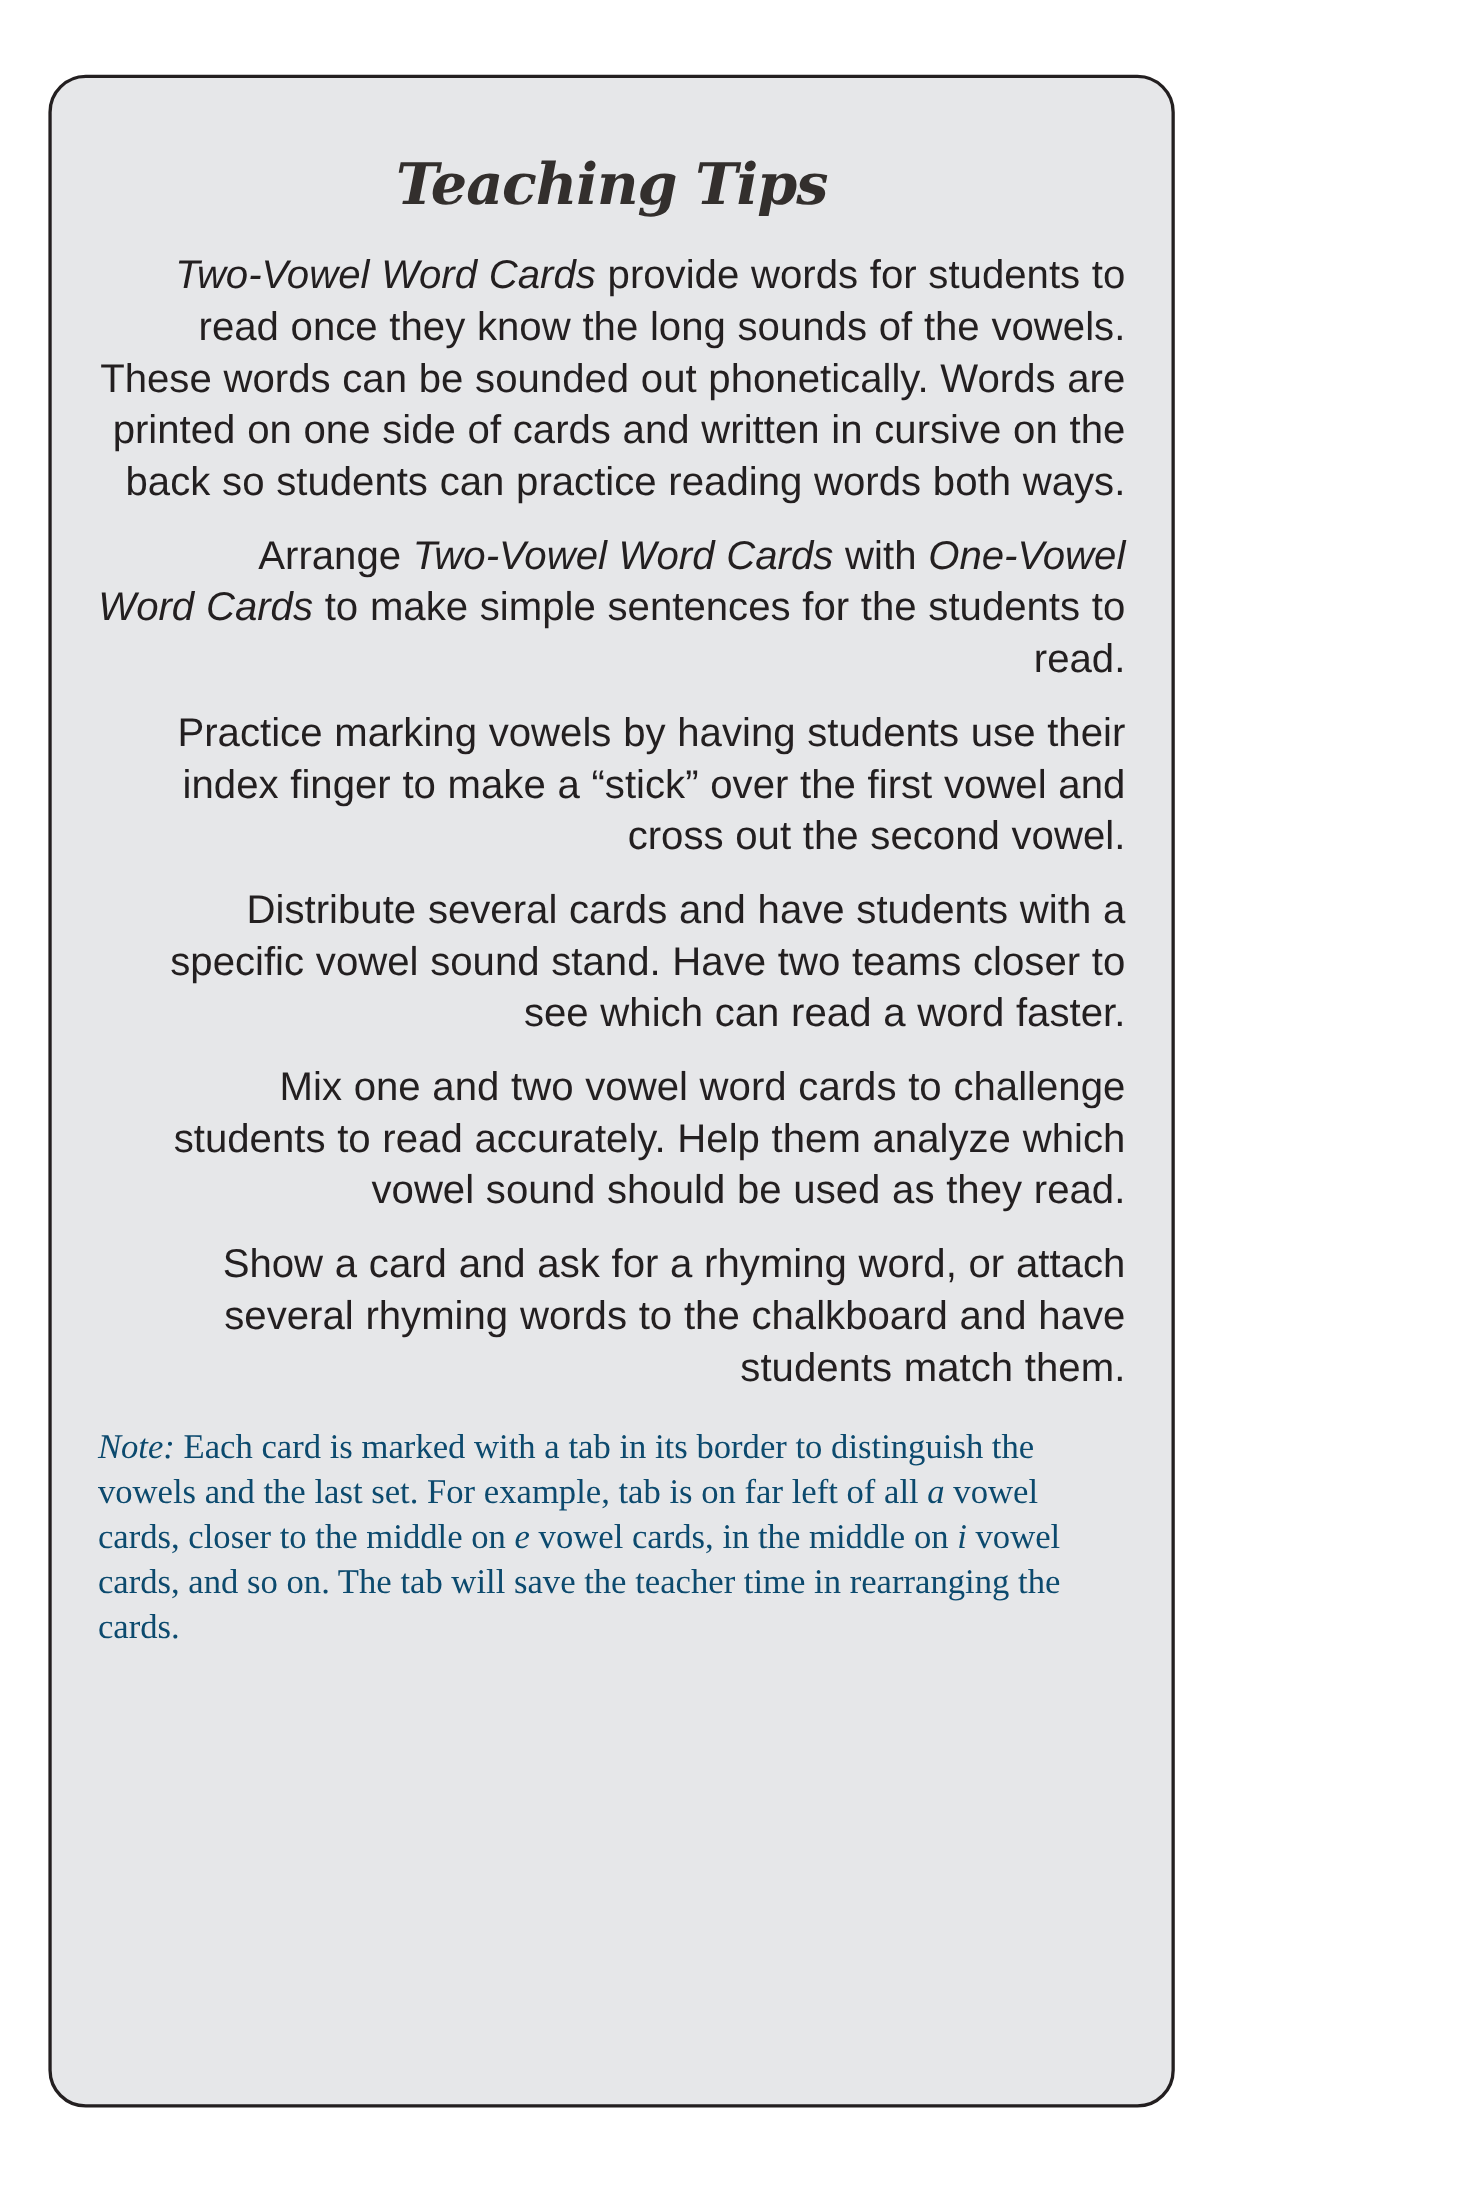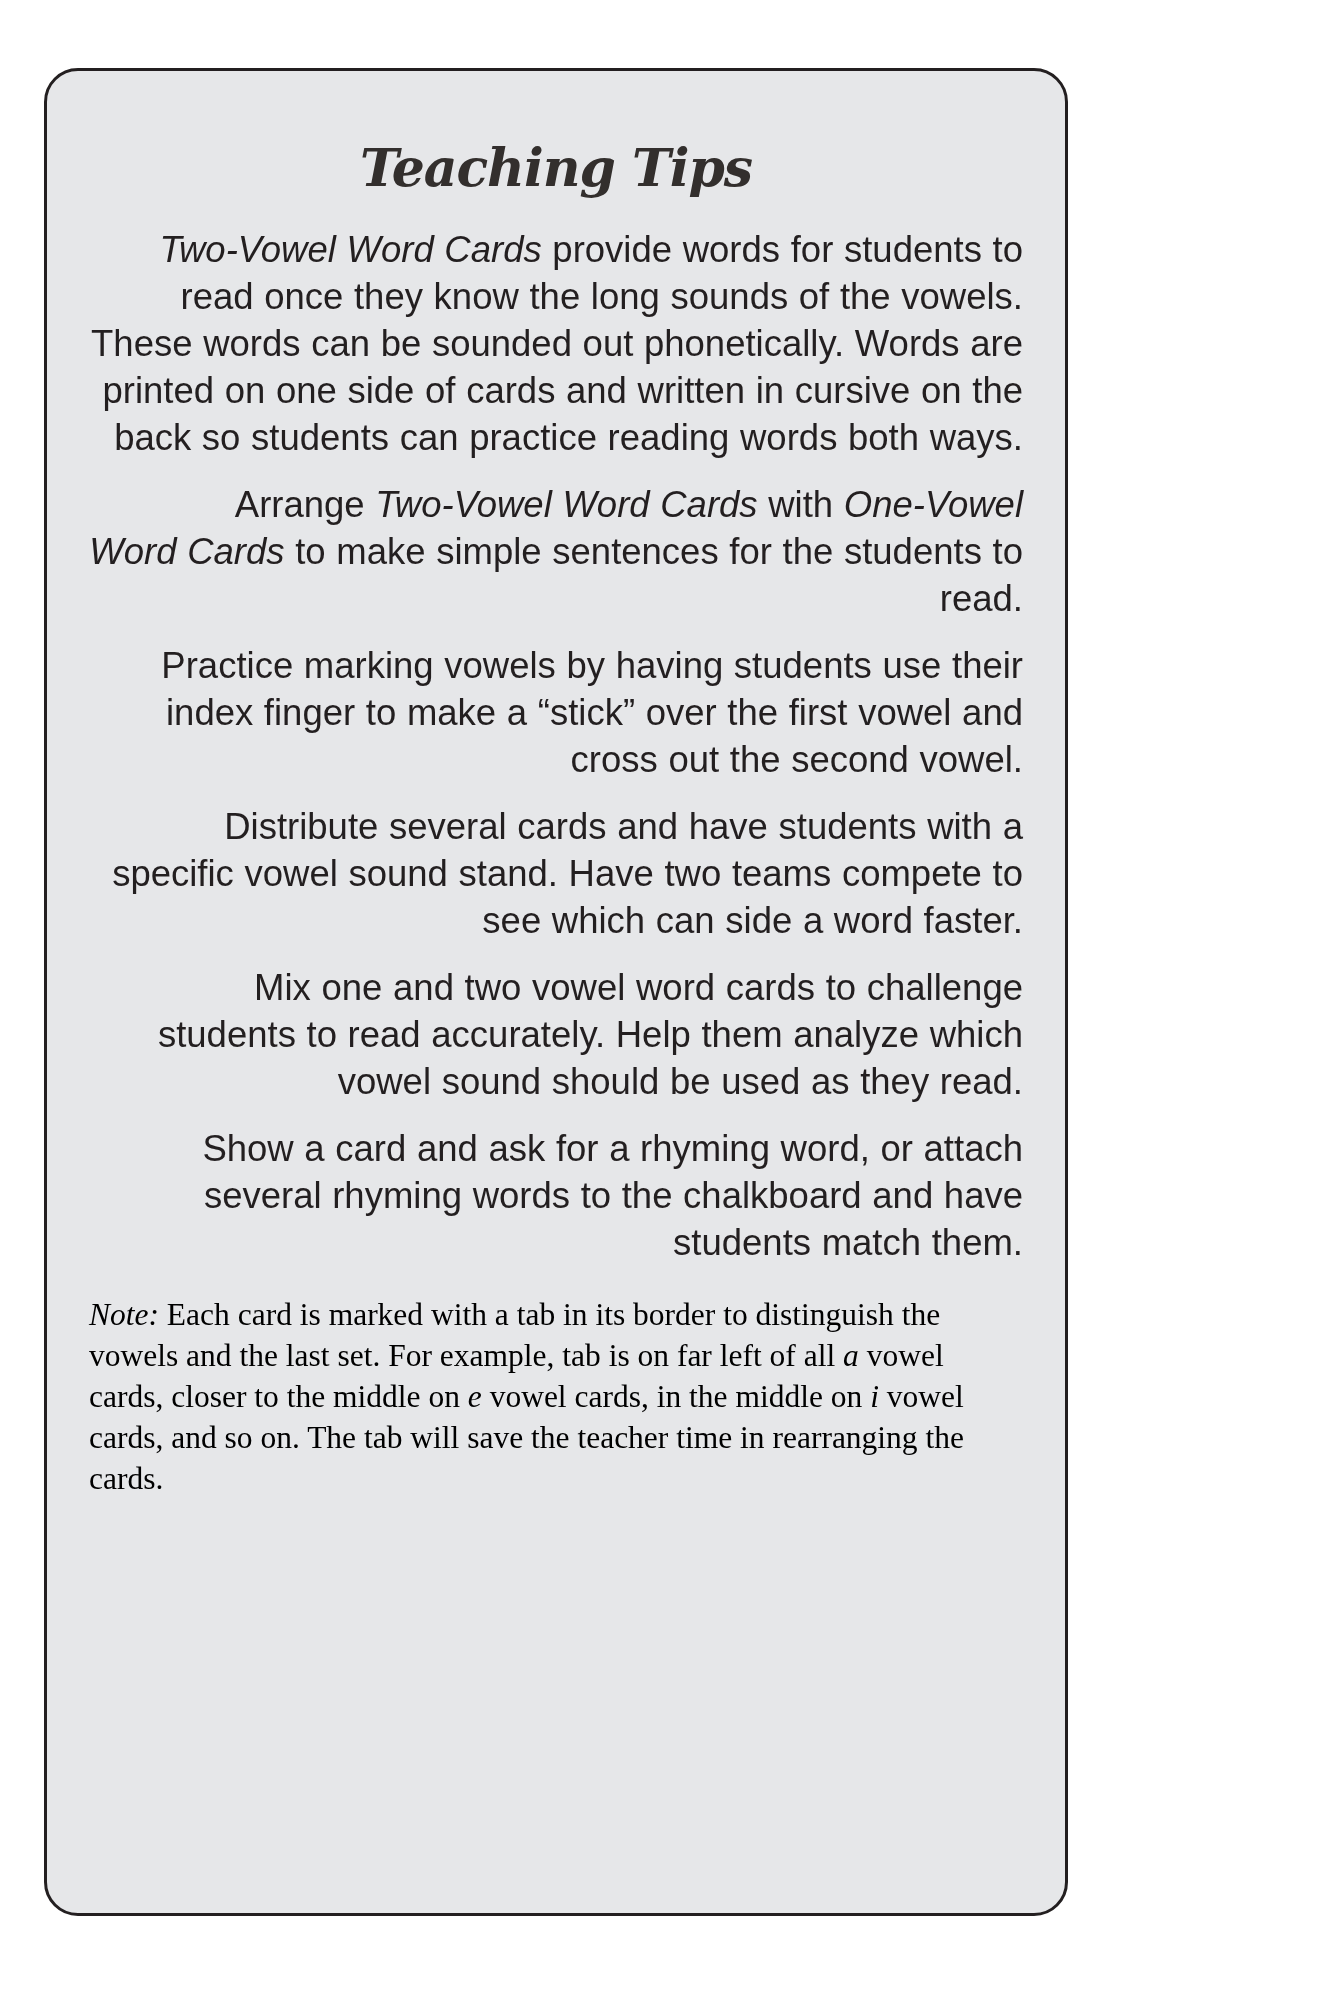--- a/index.html
+++ b/index.html
@@ -69,21 +69,21 @@
     text-indent: 62px;
     text-align: right;
     word-spacing: 0.5px;
   }
 
   p.note {
     margin: 28px 0 0 0;
     font-family: "Liberation Serif", serif;
     font-size: 31.5px;
     line-height: 41px;
-    color: #000000;
+    color: #0c4a6e;
     text-indent: 0;
     text-align: left;
   }
 
   .it {
     font-style: italic;
   }
 </style>
 </head>
 <body>
@@ -92,21 +92,21 @@
   <div class="card" style="background: rgb(230, 231, 233); border-color: rgb(35, 31, 32);">
     <div class="card-inner">
 
       <h1 class="title">Teaching Tips</h1>
 
       <div class="body-text">
         <div id="paragraphs-host">
             <p class="para"><span class="it">Two-Vowel Word Cards</span><span> provide words for students to read once they know the long sounds of the vowels.  These words can be sounded out phonetically.  Words are printed on one side of cards and written in cursive on the back so students can practice reading words both ways.</span></p>
             <p class="para"><span>Arrange </span><span class="it">Two-Vowel Word Cards</span><span> with </span><span class="it">One-Vowel Word Cards</span><span> to make simple sentences for the students to read.</span></p>
             <p class="para"><span>Practice marking vowels by having students use their index finger to make a “stick” over the first vowel and cross out the second vowel.</span></p>
-            <p class="para"><span>Distribute several cards and have students with a specific vowel sound stand.  Have two teams compete to see which can side a word faster.</span></p>
+            <p class="para"><span>Distribute several cards and have students with a specific vowel sound stand.  Have two teams closer to see which can read a word faster.</span></p>
             <p class="para"><span>Mix one and two vowel word cards to challenge students to read accurately.  Help them analyze which vowel sound should be used as they read.</span></p>
             <p class="para"><span>Show a card and ask for a rhyming word, or attach several rhyming words to the chalkboard and have students match them.</span></p>
           </div>
         <p class="note" id="note-host"><span class="it">Note:</span><span> Each card is marked with a tab in its border to distinguish the vowels and the last set.  For example, tab is on far left of all </span><span class="it">a</span><span> vowel cards, closer to the middle on </span><span class="it">e</span><span> vowel cards, in the middle on </span><span class="it">i</span><span> vowel cards, and so on.  The tab will save the teacher time in rearranging the cards.</span></p>
       </div>
 
     </div>
   </div>
 </div>
 

